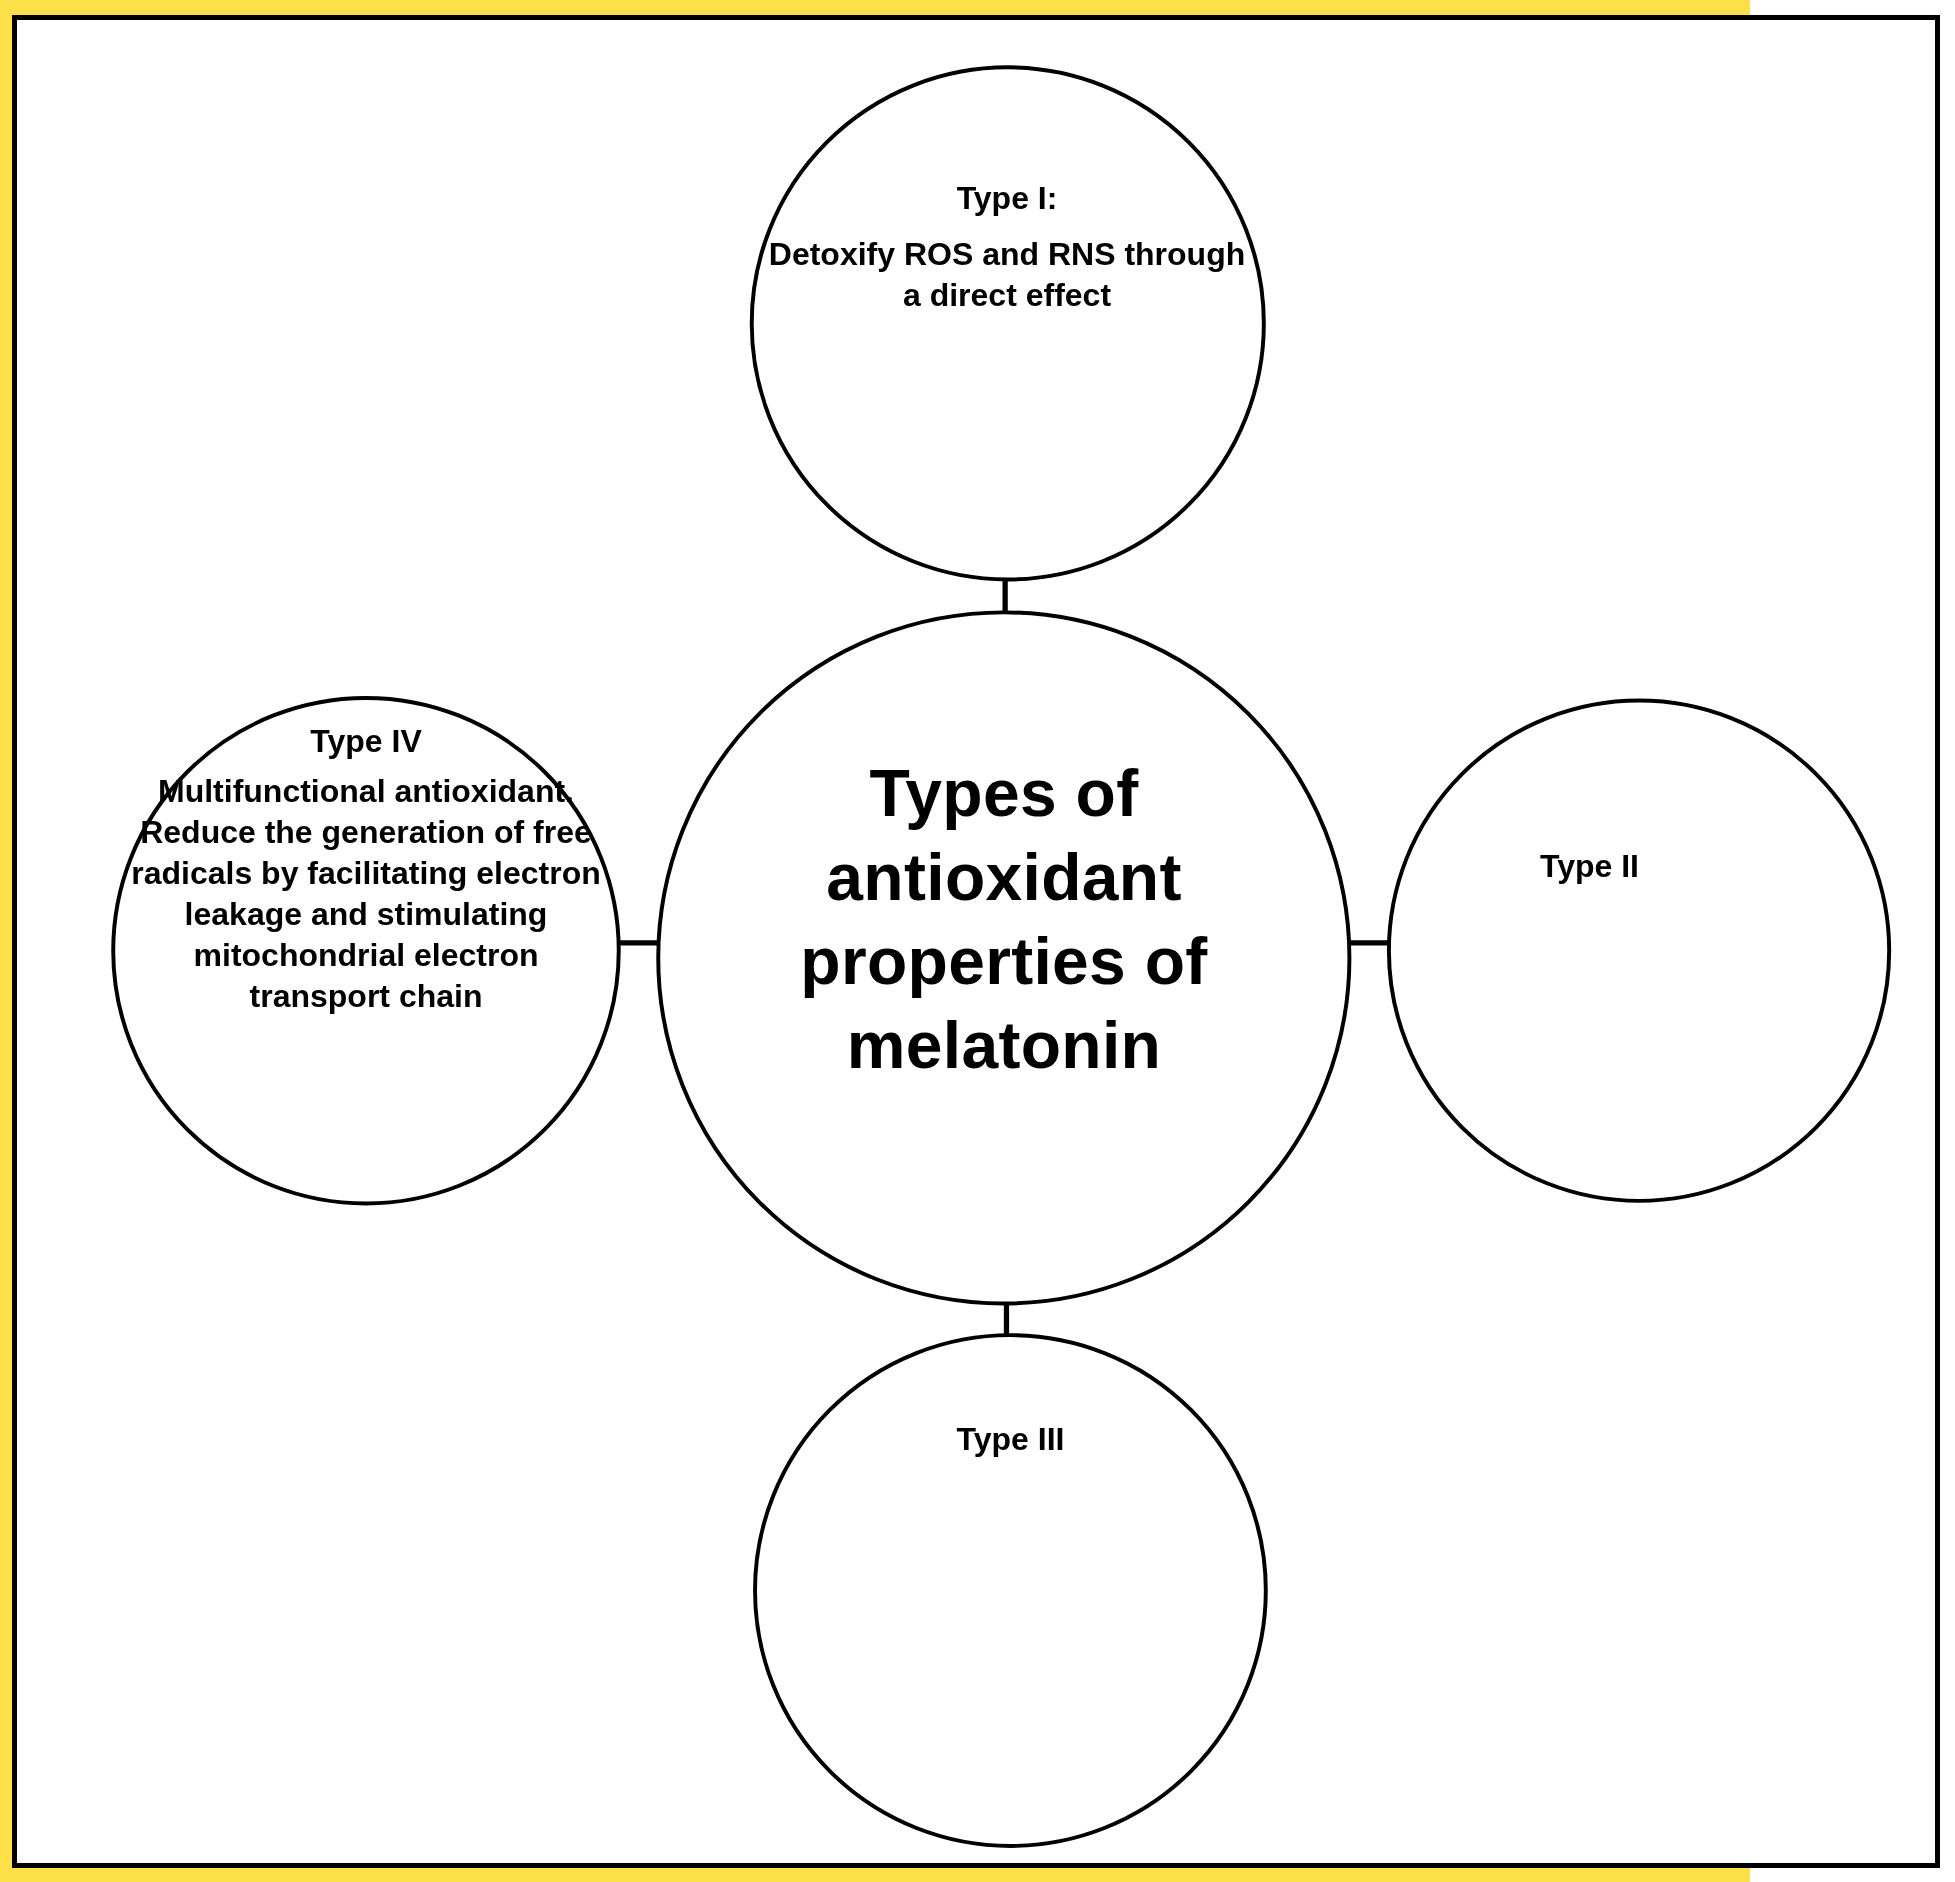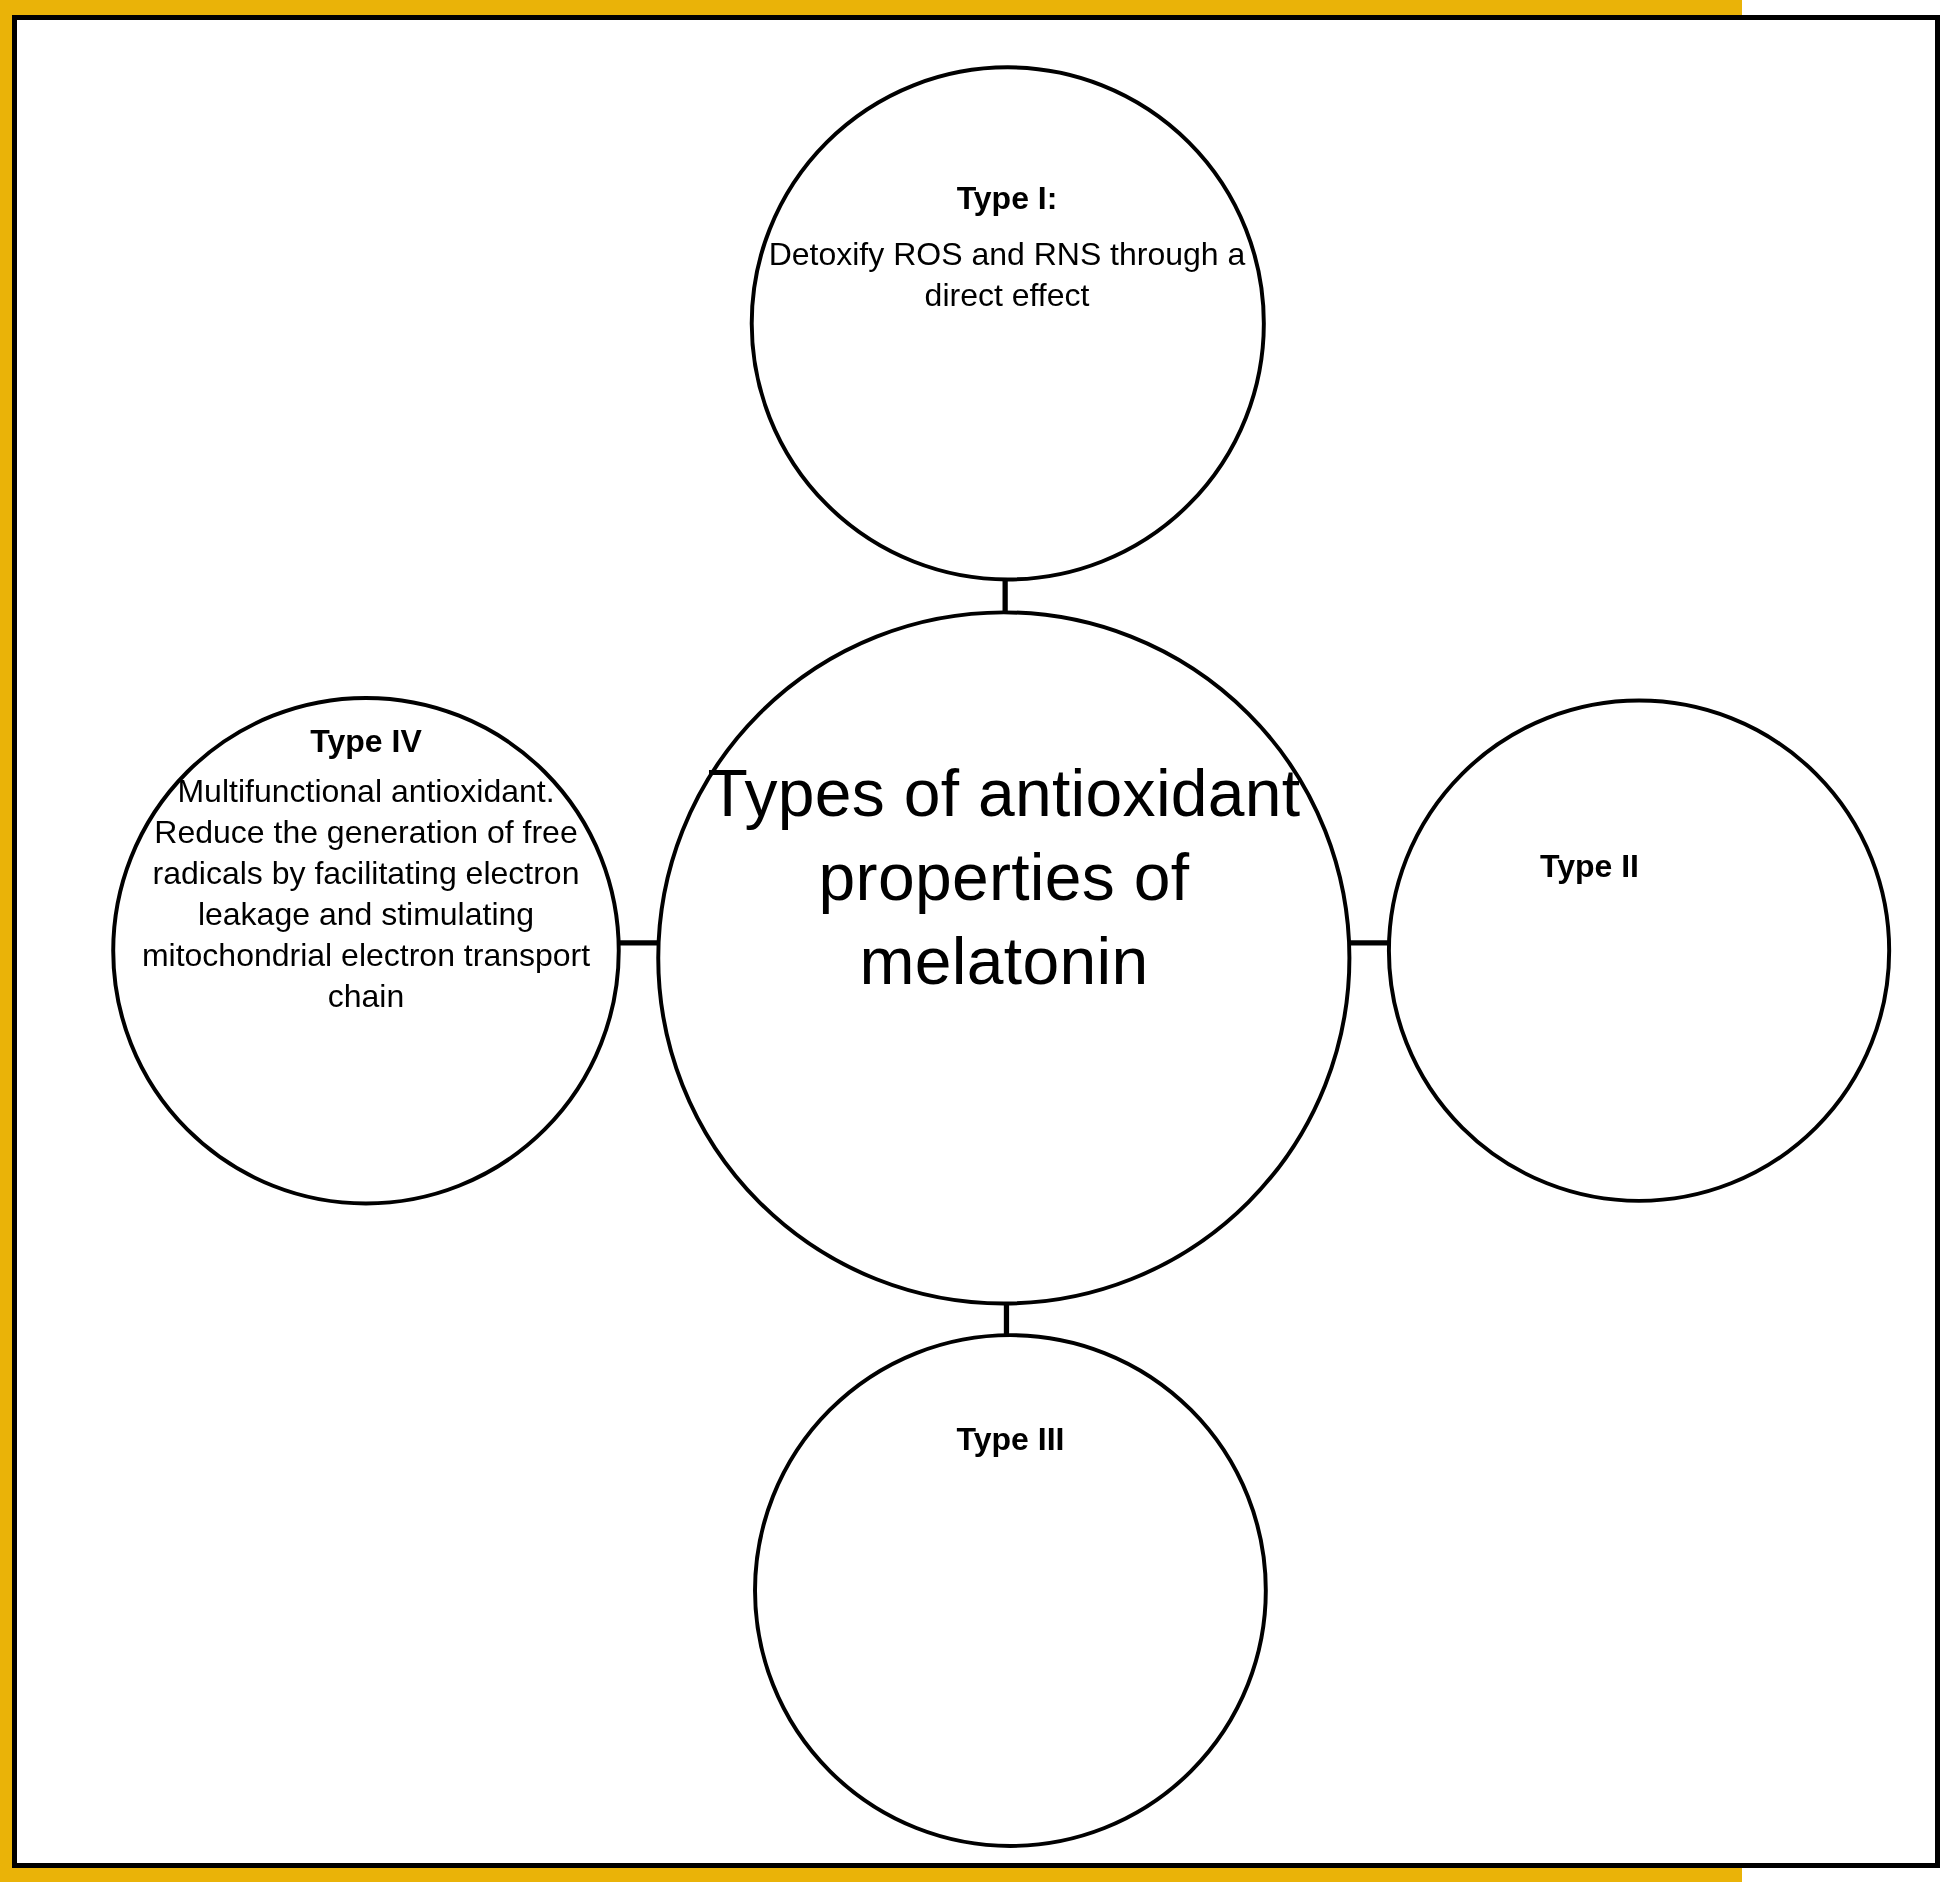--- a/index.html
+++ b/index.html
@@ -12,21 +12,22 @@
     height: 1883px;
     font-family: "Liberation Sans", sans-serif;
     color: #000000;
     overflow: hidden;
   }
 
   #canvas {
     position: relative;
     width: 1742px;
     height: 1883px;
-    background: #eab308;
+    background: #fde047;
+    padding-left: 8px;
   }
 
   
   #frame {
     position: absolute;
     left: 12px;
     top: 14.5px;
     width: 1928px;
     height: 1853px;
     box-sizing: border-box;
@@ -60,21 +61,21 @@
     text-align: center;
     box-sizing: border-box;
     pointer-events: none;
   }
   .node-title {
     font-weight: bold;
     display: block;
   }
   .node-body {
     display: block;
-    font-weight: normal;
+    font-weight: bold;
   }
 
   
   #text-type-1 {
     left: 757px;
     top: 178px;
     width: 500px;
     font-size: 32px;
     line-height: 41px;
   }

